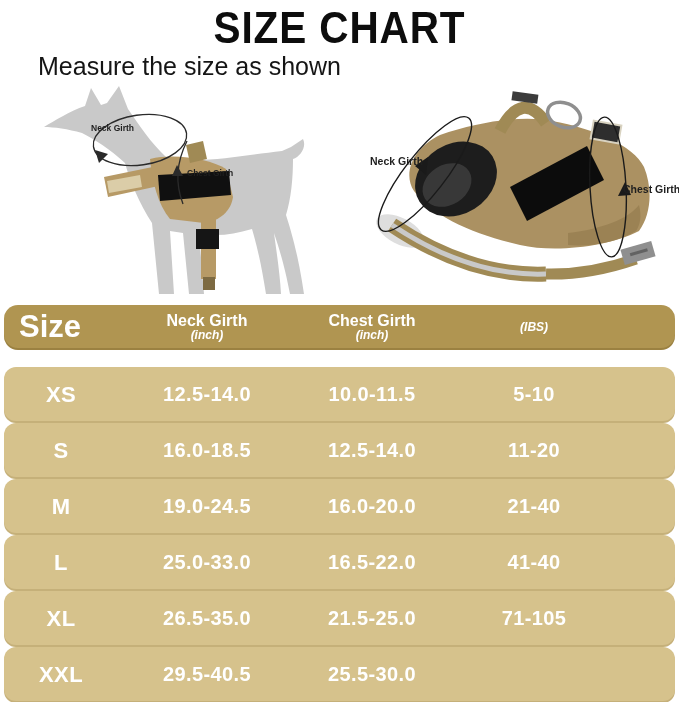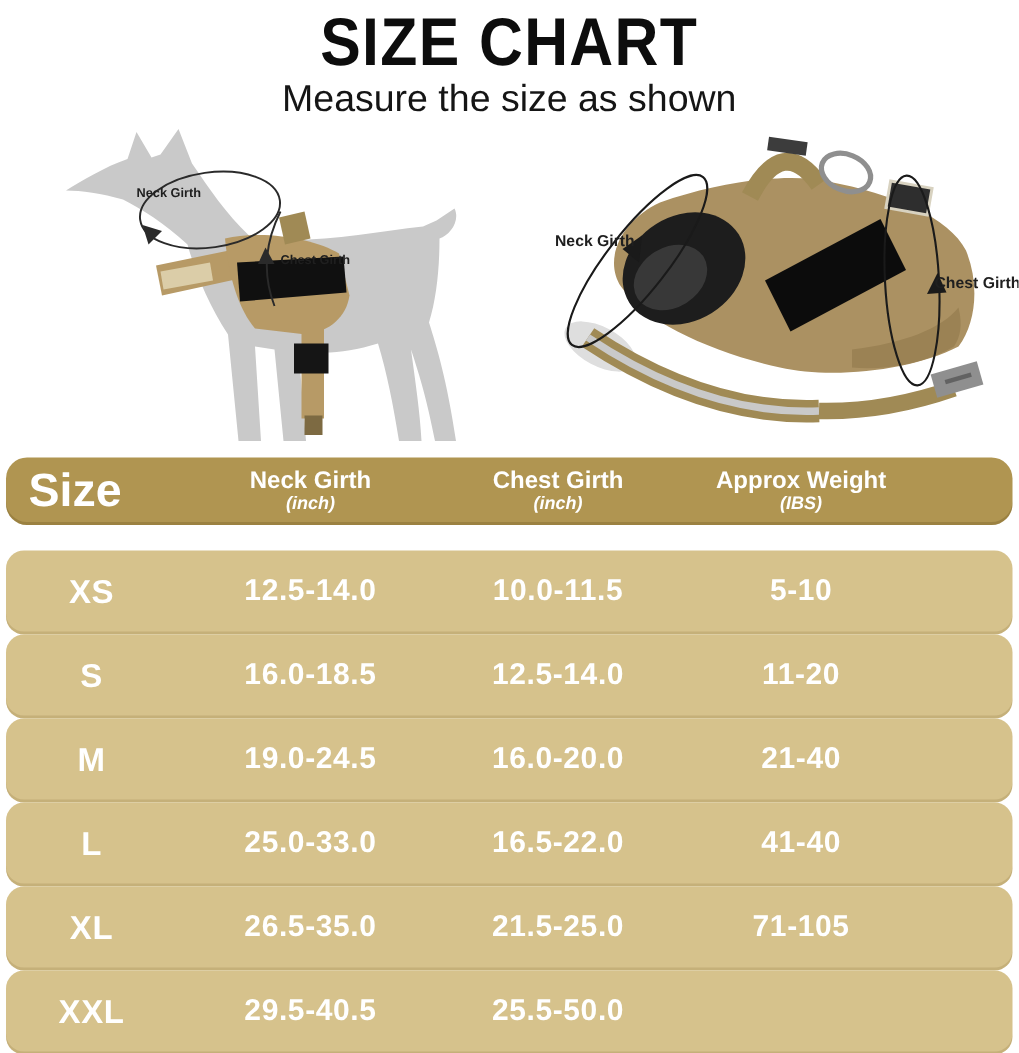--- a/index.html
+++ b/index.html
@@ -6,21 +6,21 @@
     --header-bg:#b09551; --row-bg:#d6c28c; --table-text:#ffffff;
     --title-text:#0d0d0d; --dog-gray:#c9c9c9; --harness-tan:#ab9162; --annotation:#1f1f1f;
   }
   *{box-sizing:border-box; margin:0; padding:0;}
   html,body{width:679px; height:702px; background:#ffffff; overflow:hidden;
     font-family:"Liberation Sans", sans-serif;}
   .page{position:relative; width:679px; height:702px; background:#fff;}
 
   .title{padding-top:5px; text-align:center; font-size:45px; font-weight:800;
     line-height:1.02; color:var(--title-text); transform:scaleX(.9); letter-spacing:1px;}
-  .subtitle{text-align:center; font-size:25px; font-weight:500; color:#151515; margin-top:1px;}
+  .subtitle{text-align:left; font-size:25px; font-weight:500; color:#151515; margin-top:1px;margin-left:38px;}
 
   .diagrams{display:flex; height:218px; margin-top:2px;}
   .diagram{position:relative; height:218px;}
   .diagram.dog{width:340px;}
   .diagram.harness{width:339px;}
   .diagram svg{display:block; width:100%; height:100%;}
   .anno{position:absolute; color:var(--annotation); font-weight:600; white-space:nowrap;}
   .anno.small{font-size:8.5px;}
   .anno.big{font-size:10.5px;}
 
@@ -112,21 +112,20 @@
       <div class="th size">Size</div>
       <div class="th col">
         <span class="th-title">Neck Girth</span>
         <span class="th-unit">(inch)</span>
       </div>
       <div class="th col">
         <span class="th-title">Chest Girth</span>
         <span class="th-unit">(inch)</span>
       </div>
       <div class="th col">
-        <span class="th-title">Approx Weight</span>
         <span class="th-unit">(IBS)</span>
       </div>
       <div></div>
     </div>
 
     <div class="trow">
       <div class="td size">XS</div>
       <div class="td">12.5-14.0</div>
       <div class="td">10.0-11.5</div>
       <div class="td">5-10</div>
@@ -161,18 +160,18 @@
       <div class="td size">XL</div>
       <div class="td">26.5-35.0</div>
       <div class="td">21.5-25.0</div>
       <div class="td">71-105</div>
       <div></div>
     </div>
 
     <div class="trow">
       <div class="td size">XXL</div>
       <div class="td">29.5-40.5</div>
-      <div class="td">25.5-50.0</div>
+      <div class="td">25.5-30.0</div>
       <div></div>
     </div>
 
   </div>
 </div>
 
 </body></html>

